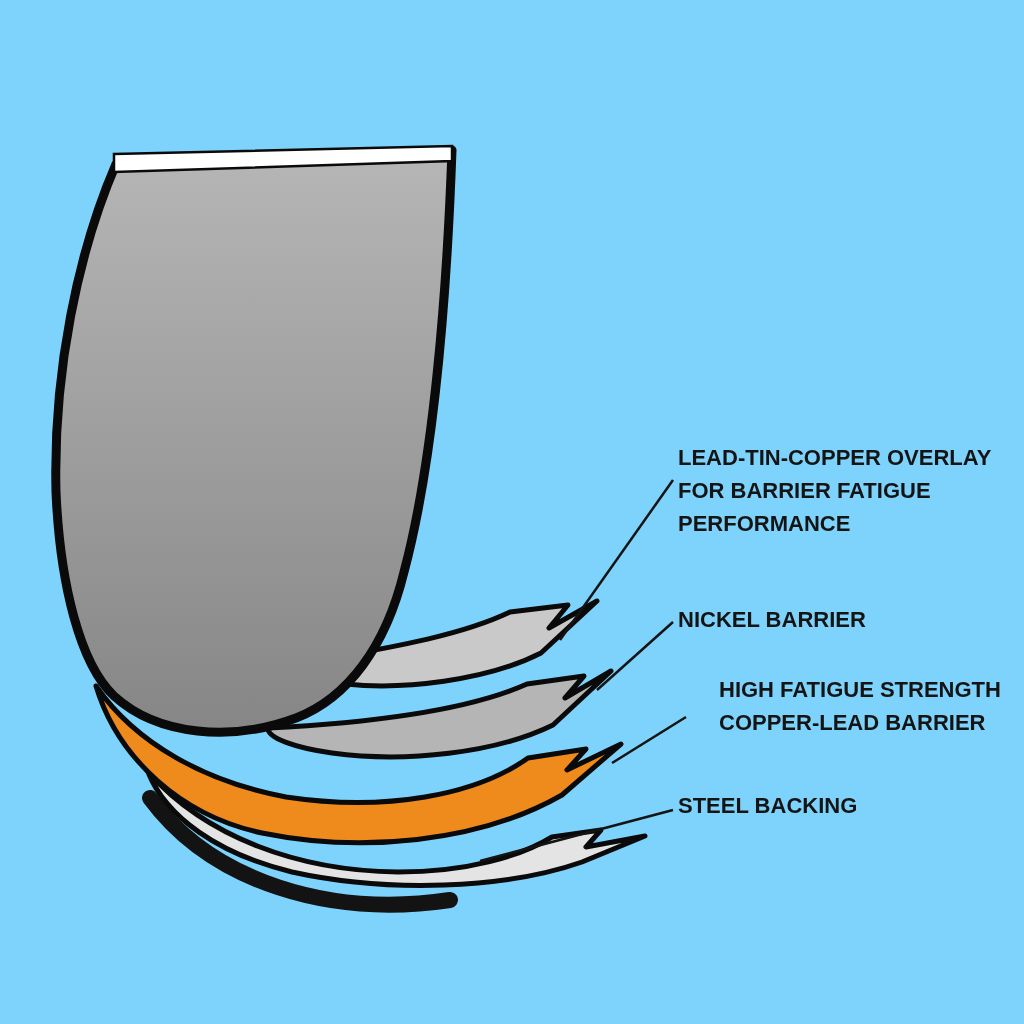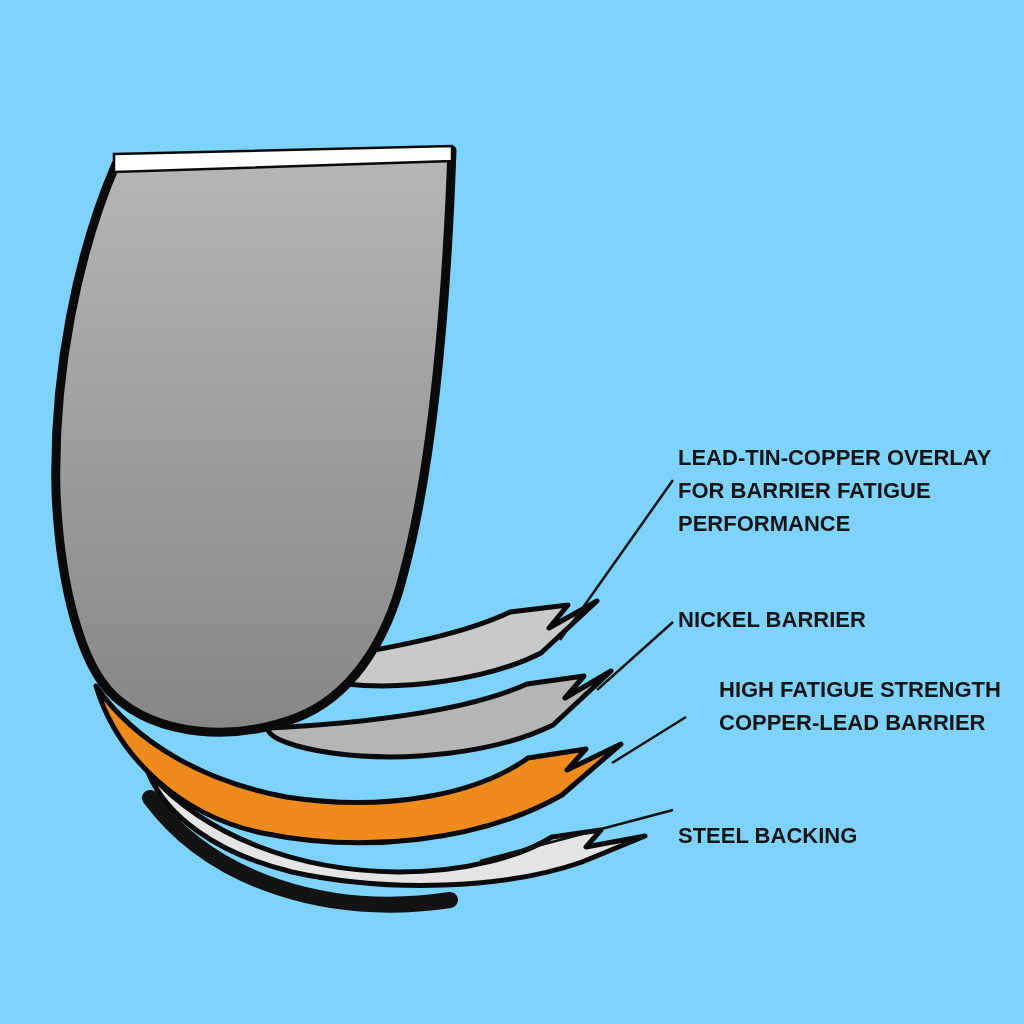--- a/index.html
+++ b/index.html
@@ -23,21 +23,21 @@
     font-size: 22px;
     line-height: 33px;
     color: #141414;
     letter-spacing: 0px;
     white-space: nowrap;
   }
   .label div { white-space: nowrap; }
   .lbl-overlay { left: 678px; top: 441px; }
   .lbl-nickel  { left: 678px; top: 603px; }
   .lbl-copper  { left: 690px; top: 673px; margin-left: 29px; }
-  .lbl-steel   { left: 678px; top: 819px; }
+  .lbl-steel   { left: 678px; top: 789px; }
 </style>
 </head>
 <body>
 
 <div class="page">
 
   <svg class="diagram-svg" viewBox="0 0 1024 1024">
     <defs>
       <linearGradient id="shellGrad" x1="0" y1="0" x2="0" y2="1">
         <stop offset="0" stop-color="#b6b6b6"></stop>

